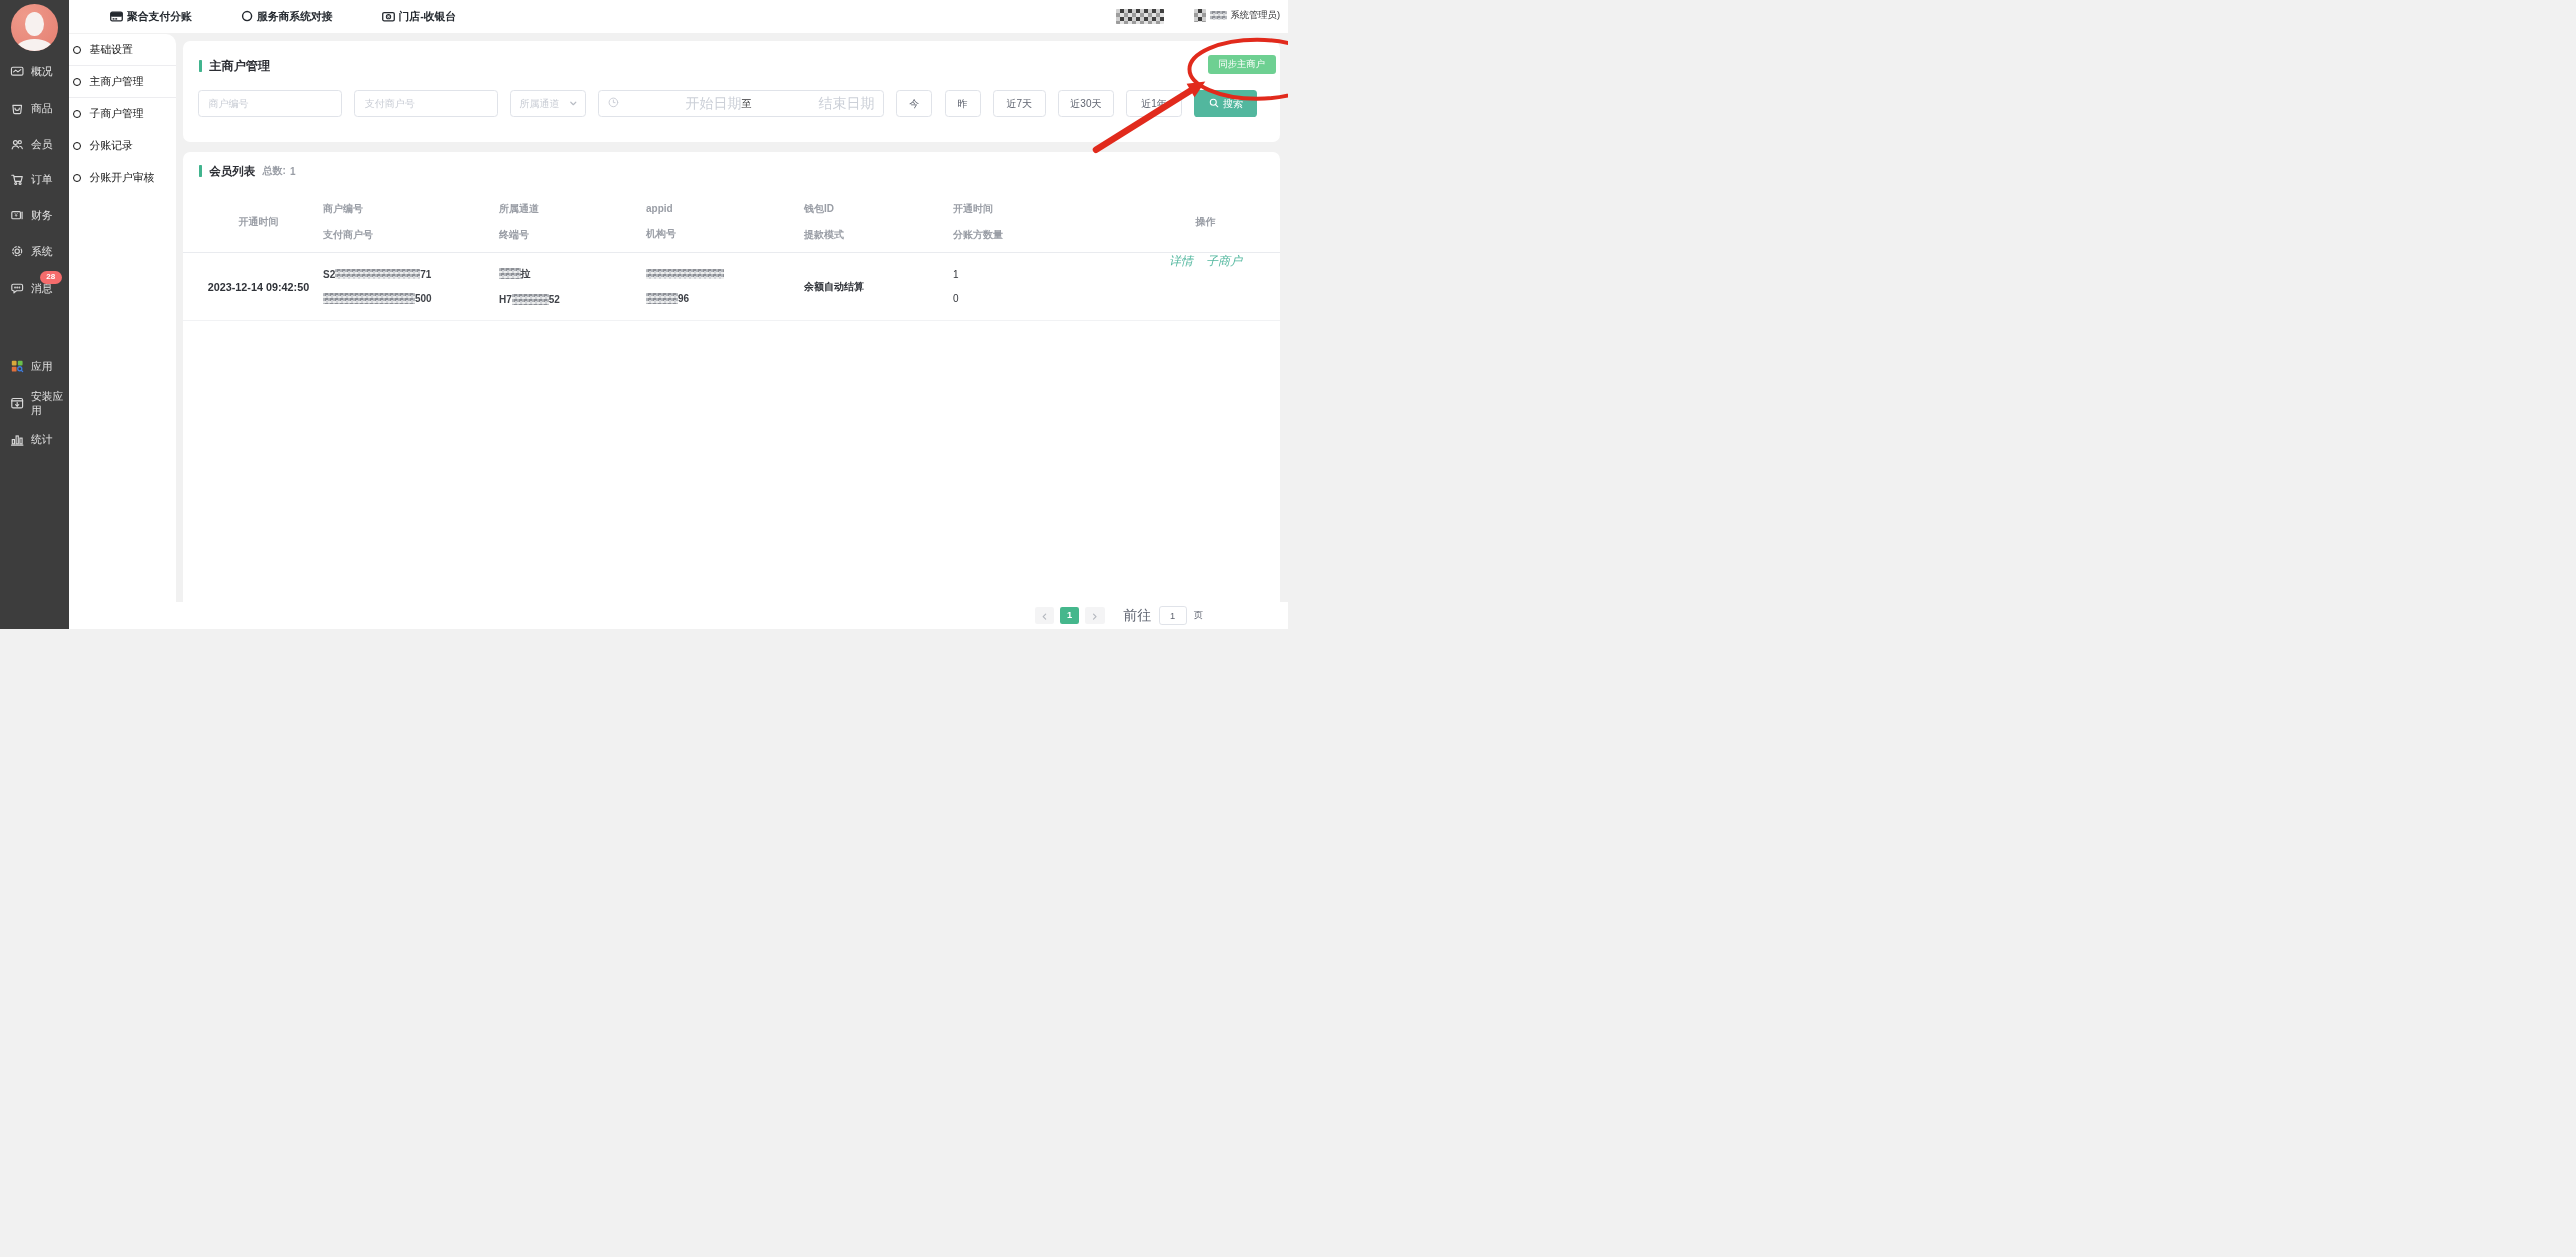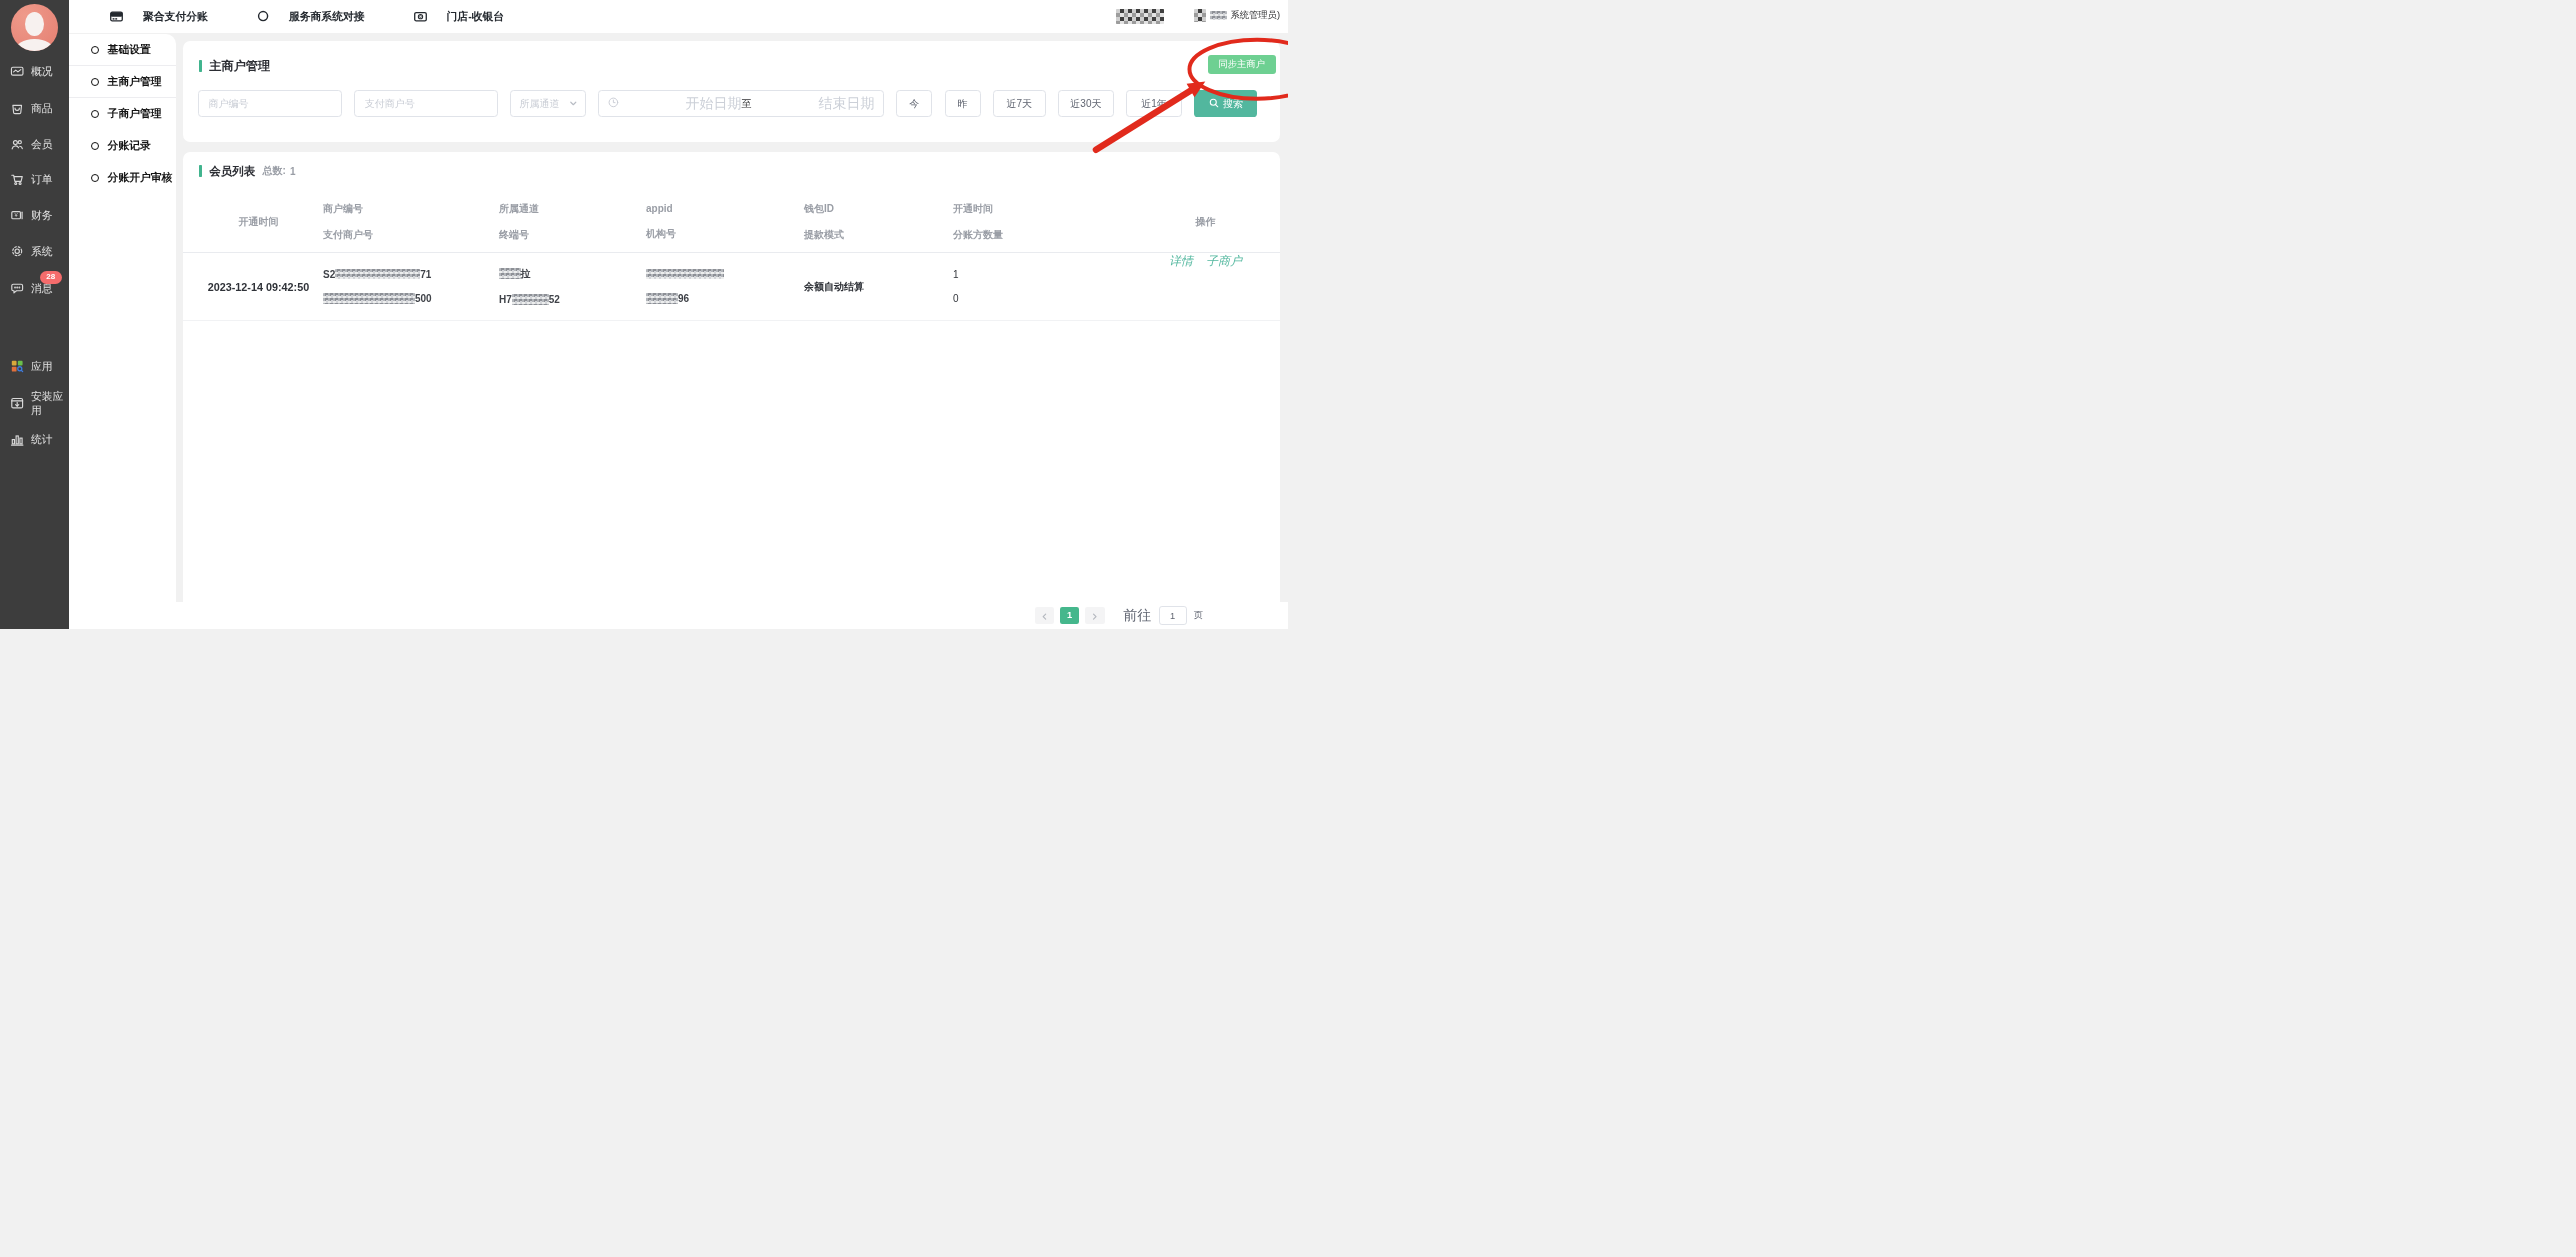--- a/index.html
+++ b/index.html
@@ -3,21 +3,21 @@
 <meta charset="utf-8">
 <style>
   html,body{margin:0;padding:0;background:#f1f1f1;}
   *{box-sizing:border-box;}
   #app{position:relative;width:1288px;height:629px;background:#f1f1f1;overflow:hidden;
        font-family:"Liberation Sans","DejaVu Sans",sans-serif;color:#303133;}
 
   
   .topbar{position:absolute;left:0;top:0;right:0;height:33px;background:#fff;z-index:1;}
   .tabs{position:absolute;left:90px;top:0;height:33px;display:flex;align-items:center;gap:29px;}
-  .tab{display:flex;align-items:center;gap:20px;font-size:10.8px;font-weight:700;color:#24292f;cursor:pointer;padding-left:20px;}
+  .tab{display:flex;align-items:center;gap:4px;font-size:10.8px;font-weight:700;color:#24292f;cursor:pointer;padding-left:20px;}
   .tab svg{display:block;}
   .mz{display:inline-block;vertical-align:-1.4px;height:10.8px;border-radius:0.7px;
       background:repeating-conic-gradient(#8d9096 0% 25%,#d3d5d9 25% 50%,#eceded 50% 75%,#b4b7bc 75% 100%) 0 0/5px 5px;}
   .mz-dark{background:repeating-conic-gradient(#3f3f3f 0% 25%,#e3e3e3 25% 50%,#9c9c9c 50% 75%,#cfcfcf 75% 100%) 0 0/8px 8px;}
   .logo-mz{position:absolute;right:124px;top:9.3px;width:48px;height:14.4px;}
   .user{position:absolute;right:8px;top:8.6px;display:flex;align-items:center;gap:3.6px;font-size:9.3px;color:#303133;cursor:pointer;}
   .user .u-ic{width:11.5px;height:13.7px;}
   .user .u-mz{width:17.3px;height:9.3px;}
 
   
@@ -28,22 +28,22 @@
   .avatar .body{position:absolute;left:4.3px;top:35px;width:39px;height:24.5px;border-radius:50%;background:#f7f1ef;}
   .side-item{position:absolute;left:0;right:0;height:17.3px;display:flex;align-items:center;gap:6.5px;
              padding-left:10px;color:#e3e3e3;font-size:10.8px;cursor:pointer;}
   .side-item svg{flex:none;display:block;}
   .badge{position:absolute;top:-8.6px;left:40px;min-width:21.6px;height:12.2px;border-radius:6.5px;background:#f56c6c;
          color:#fff;font-size:8px;font-weight:700;line-height:12.2px;text-align:center;padding:0 2.9px;}
 
   
   .submenu{position:absolute;left:69px;top:34px;bottom:0;width:107px;background:#fff;
            border-top-right-radius:10px;z-index:2;}
-  .sm-item{height:32px;display:flex;align-items:center;gap:8.6px;padding-left:22px;
-           font-size:10.8px;font-weight:700;color:#141414;cursor:pointer;}
+  .sm-item{height:32px;display:flex;align-items:center;gap:8.6px;padding-left:4px;
+           font-size:10.8px;font-weight:400;color:#141414;cursor:pointer;}
   .sm-item.bordered{border-bottom:0.7px solid #ededf0;}
   .sm-dot{width:8px;height:8px;border:1.8px solid #111;border-radius:50%;flex:none;}
 
   
   .main{position:absolute;left:176px;top:33px;right:0;bottom:0;}
   .card{position:absolute;left:7.2px;right:8px;background:#fff;border-radius:7.2px;}
   .card-filter{top:8px;height:101px;}
   .card-list{top:119px;height:560px;}
   .blk-title{position:absolute;display:flex;align-items:center;gap:7.2px;}
   .gbar{width:2.9px;height:12.2px;background:#41b48e;border-radius:0.7px;flex:none;}

